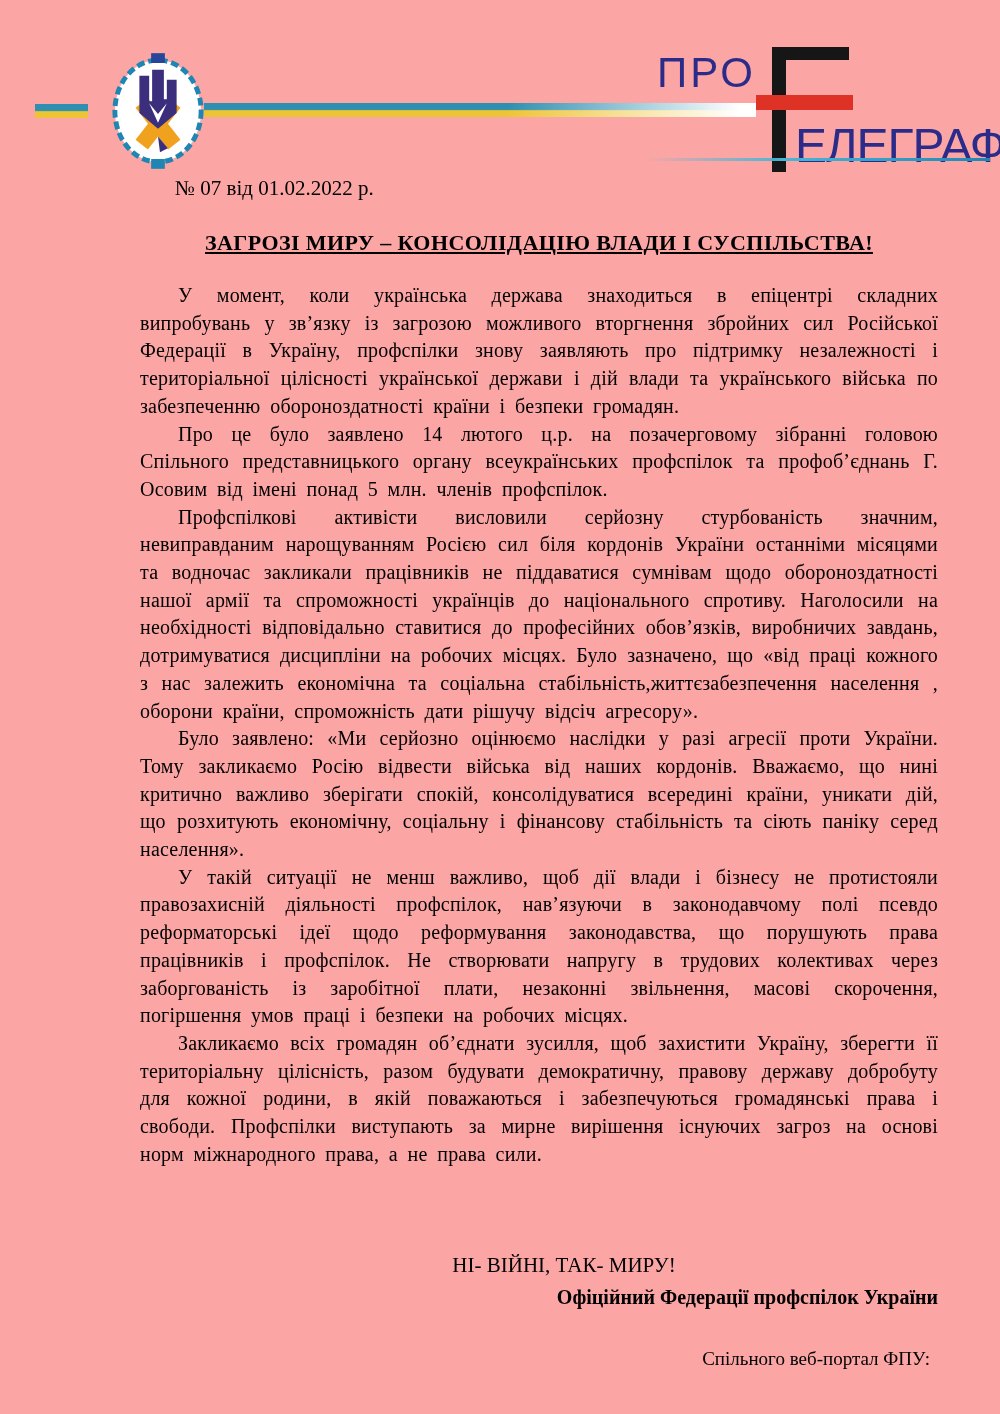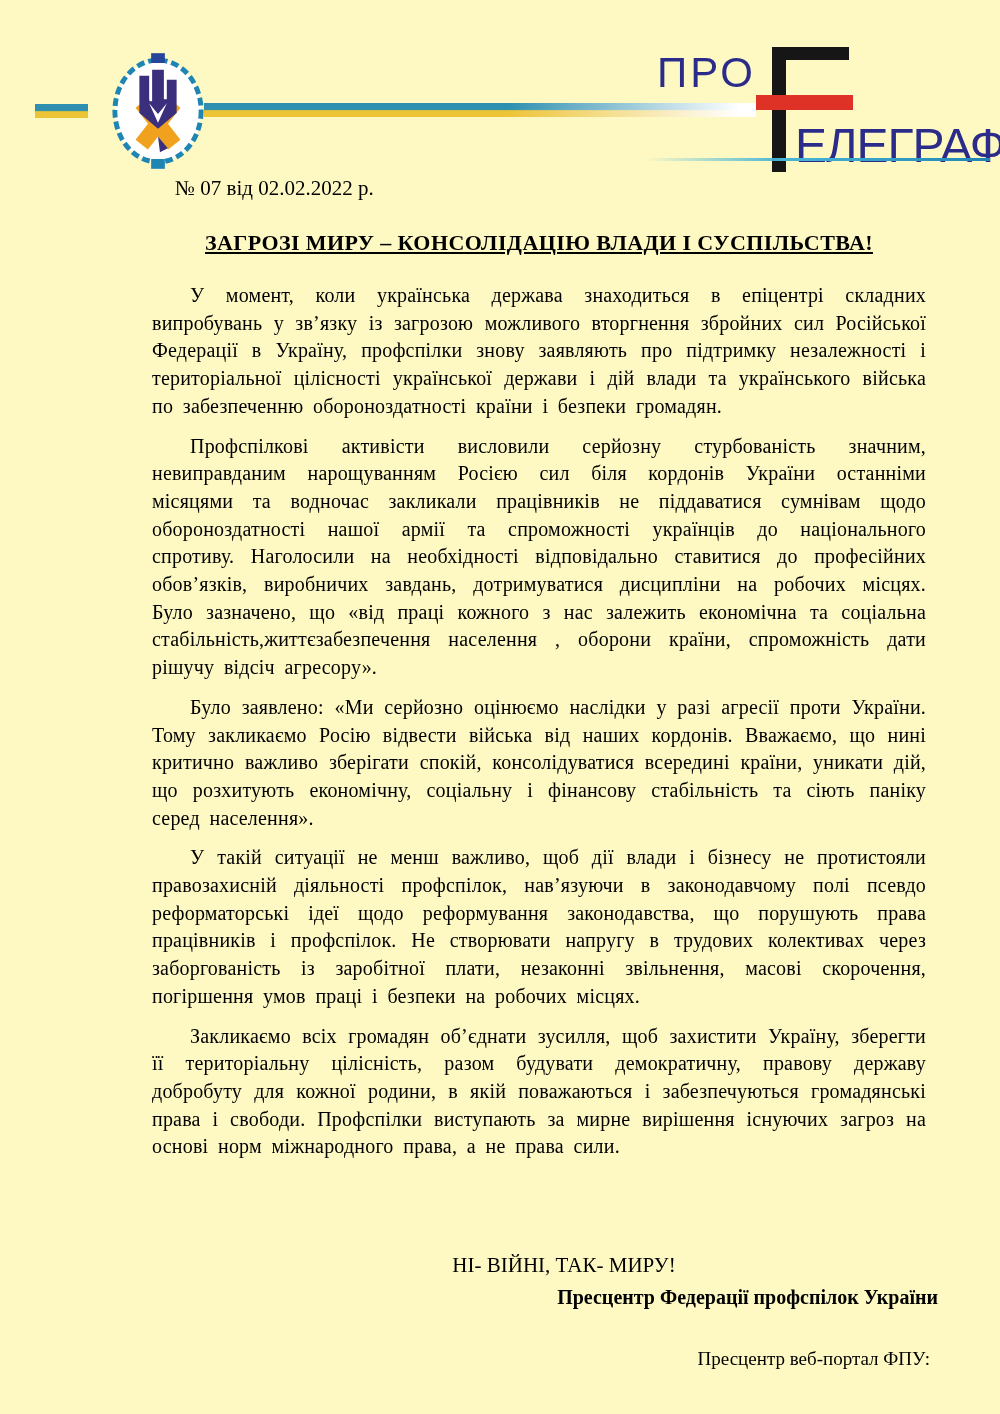--- a/index.html
+++ b/index.html
@@ -1,20 +1,20 @@
 <!DOCTYPE html>
 <html lang="uk"><head>
 <meta charset="utf-8">
 <style>
   html,body{margin:0;padding:0;background:#888;}
   .page{
     position:relative;
     width:1000px;height:1414px;
     margin:0 auto;
-    background:#fef9c3;
+    background:#fca5a5;
     font-family:"Liberation Serif","DejaVu Serif",serif;
     color:#000;
     overflow:hidden;
   }
   
   .stripe{
     position:absolute;height:14px;
     background:linear-gradient(to bottom,#2e8fb0 0%,#2e8fb0 46%,#7fae6a 50%,#eec437 55%,#eec437 100%);
   }
   .stripe-left{left:35px;top:104px;width:53px;}
@@ -46,21 +46,21 @@
     background:linear-gradient(to right,rgba(73,182,214,0) 0%,#49b6d6 40%,#1f86b4 100%);
   }
   
   .content{position:absolute;left:140px;top:176px;width:798px;}
   .doc-number{font-size:21px;line-height:24px;text-indent:35px;}
   .page-title{
     margin:30px 0 0 0;
     font-size:22px;line-height:26px;font-weight:bold;text-align:center;letter-spacing:.4px;text-decoration:underline;
   }
   .content p.body-par{
-    margin:12px;
+    margin:0;
     font-size:20px;line-height:27.7px;
     text-align:justify;text-indent:38px;
     word-spacing:4.5px;letter-spacing:.2px;
   }
   .content p.body-par.first{margin-top:26px;}
   
   .slogan{
     position:absolute;left:140px;top:1252px;width:798px;
     font-size:21px;line-height:26px;text-indent:50px;margin:0;text-align:center;
   }
@@ -102,29 +102,30 @@
   <div class="brand">
     <span class="brand-pre">ПРО</span>
     <div class="glyph-vert"></div>
     <div class="glyph-top"></div>
     <div class="glyph-red"></div>
     <span class="brand-rest">ЕЛЕГРАФ</span>
     <div class="brand-underline"></div>
   </div>
 
   <div class="content">
-    <div class="doc-number">№ 07 від 02.02.2022 р.</div>
+    <div class="doc-number">№ 07 від 01.02.2022 р.</div>
     <h1 class="page-title">ЗАГРОЗІ МИРУ – КОНСОЛІДАЦІЮ ВЛАДИ І СУСПІЛЬСТВА!</h1>
     <p class="body-par first">У момент, коли українська держава знаходиться в епіцентрі складних випробувань у зв’язку із загрозою можливого вторгнення збройних сил Російської Федерації в Україну, профспілки знову заявляють про підтримку незалежності і територіальної цілісності української держави і дій влади та українського війська по забезпеченню обороноздатності країни і безпеки громадян.</p>
+    <p class="body-par">Про це було заявлено 14 лютого ц.р. на позачерговому зібранні головою Спільного представницького органу всеукраїнських профспілок та профоб’єднань Г. Осовим від імені понад 5 млн. членів профспілок.</p>
     <p class="body-par">Профспілкові активісти висловили серйозну стурбованість значним, невиправданим нарощуванням Росією сил біля кордонів України останніми місяцями та водночас закликали працівників не піддаватися сумнівам щодо обороноздатності нашої армії та спроможності українців до національного спротиву. Наголосили на необхідності відповідально ставитися до професійних обов’язків, виробничих завдань, дотримуватися дисципліни на робочих місцях. Було зазначено, що «від праці кожного з нас залежить економічна та соціальна стабільність,життєзабезпечення населення , оборони країни, спроможність дати рішучу відсіч агресору».</p>
     <p class="body-par">Було заявлено: «Ми серйозно оцінюємо наслідки у разі агресії проти України. Тому закликаємо Росію відвести війська від наших кордонів. Вважаємо, що нині критично важливо зберігати спокій, консолідуватися всередині країни, уникати дій, що розхитують економічну, соціальну і фінансову стабільність та сіють паніку серед населення».</p>
     <p class="body-par">У такій ситуації не менш важливо, щоб дії влади і бізнесу не протистояли правозахисній діяльності профспілок, нав’язуючи в законодавчому полі псевдо реформаторські ідеї щодо реформування законодавства, що порушують права працівників і профспілок. Не створювати напругу в трудових колективах через заборгованість із заробітної плати, незаконні звільнення, масові скорочення, погіршення умов праці і безпеки на робочих місцях.</p>
     <p class="body-par">Закликаємо всіх громадян об’єднати зусилля, щоб захистити Україну, зберегти її територіальну цілісність, разом будувати демократичну, правову державу добробуту для кожної родини, в якій поважаються і забезпечуються громадянські права і свободи. Профспілки виступають за мирне вирішення існуючих загроз на основі норм міжнародного права, а не права сили.</p>
   </div>
 
   <p class="slogan">НІ- ВІЙНІ, ТАК- МИРУ!</p>
-  <p class="signature">Пресцентр Федерації профспілок України</p>
+  <p class="signature">Офіційний Федерації профспілок України</p>
 
   <div class="footer">
-    <div>Пресцентр веб-портал ФПУ:</div>
+    <div>Спільного веб-портал ФПУ:</div>
   </div>
 
 </div>
 
 </body></html>

